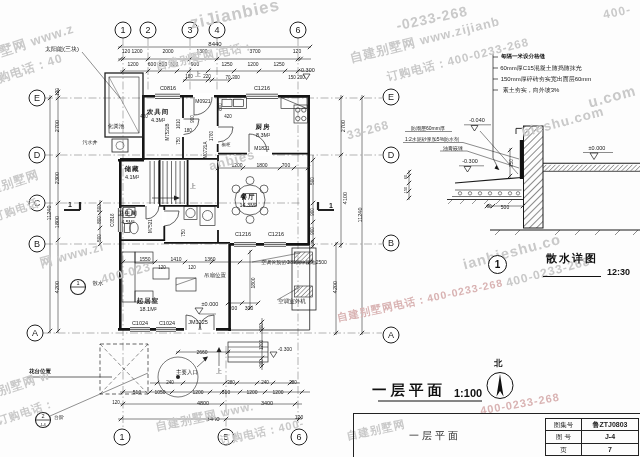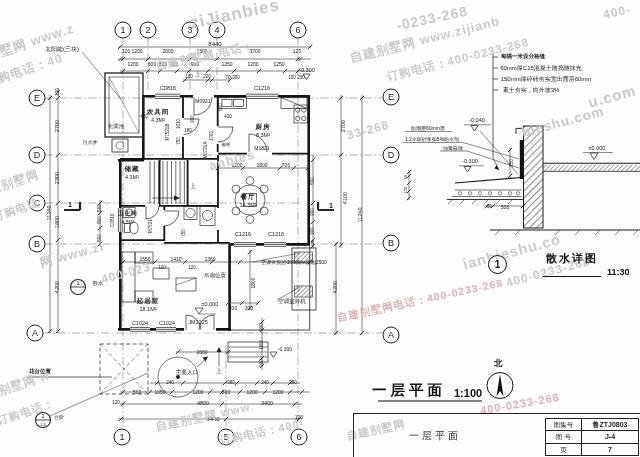--- a/index.html
+++ b/index.html
@@ -542,21 +542,21 @@
 
   <div class="ptitle">
     <span class="tname">一层平面</span>
     <span class="tscale">1:100</span>
   </div>
   <div class="north-label">北</div>
 
   <div class="dtitle">
     <span class="dnum">1</span>
     <span class="dname">散水详图</span>
-    <span class="dscale">11:30</span>
+    <span class="dscale">12:30</span>
   </div>
 
   <div class="tblock">
     <div class="tb-sheetname">一层平面</div>
     <div class="tb-table">
       <div class="tb-row">
         <span class="tb-l">图集号</span>
         <span class="tb-v">鲁ZTJ0803</span>
       </div>
       <div class="tb-row">

